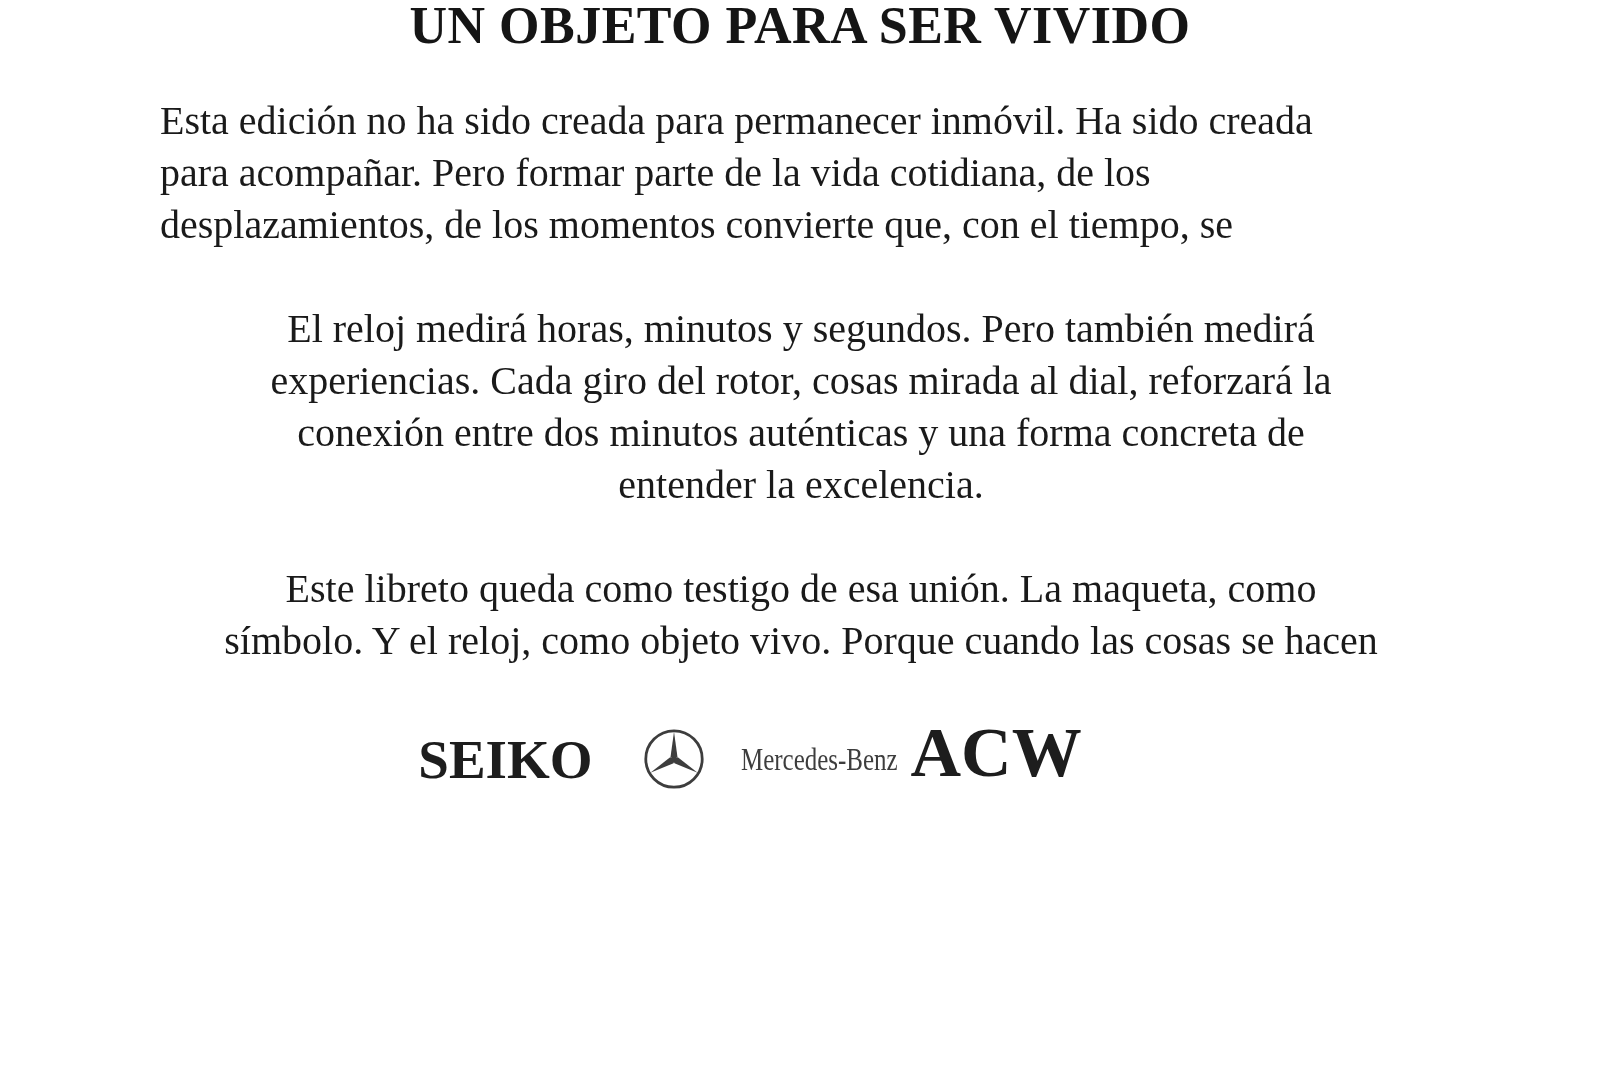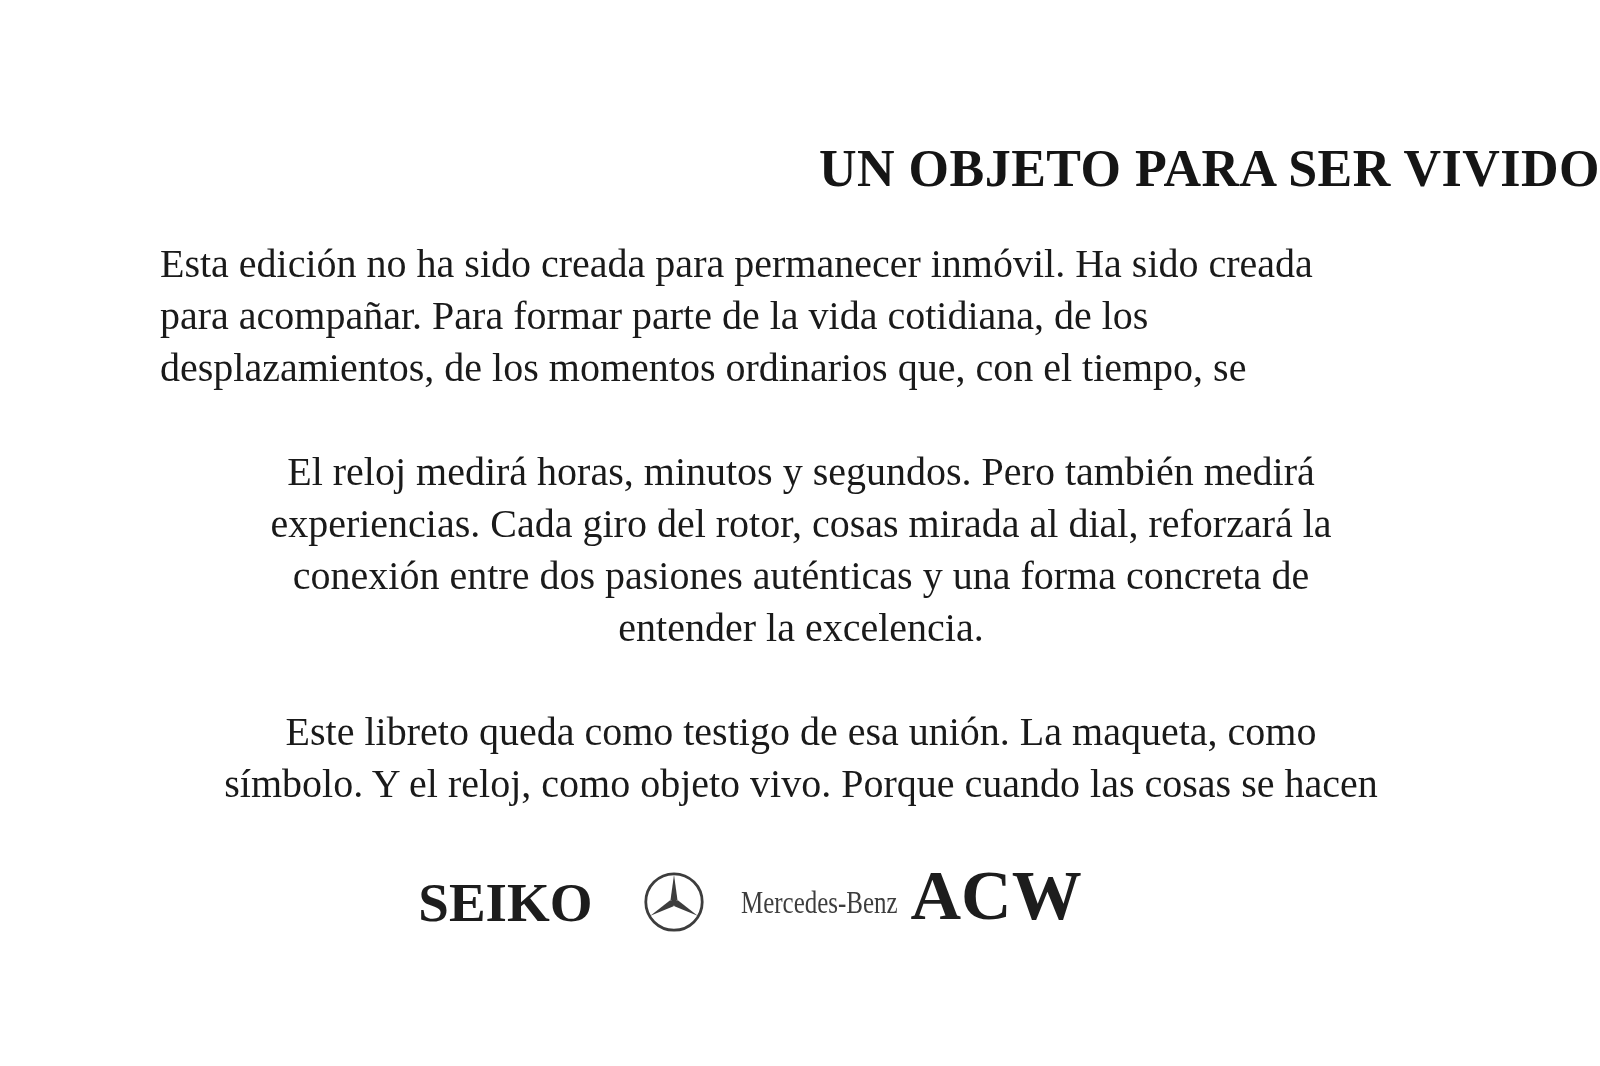--- a/index.html
+++ b/index.html
@@ -11,25 +11,24 @@
     position: relative;
     width: 1600px;
     height: 1066px;
     background: #ffffff;
     overflow: hidden;
     font-family: "Liberation Serif", serif;
     color: #1a1a1a;
   }
   .doc-title {
     margin: 0;
-    padding-top: 143px;
     font-size: 52px;
     line-height: 52px;
     font-weight: 700;
-    text-align: right;
+    text-align: center;
     letter-spacing: 0.5px;
     color: #151515;
   }
   .body-text {
     margin: 43px 158px 0 160px;
   }
   .paragraph {
     margin: 0;
   }
   .paragraph + .paragraph {
@@ -85,28 +84,28 @@
 <body>
 
 <div class="page">
 
   <h1 class="doc-title">UN OBJETO PARA SER VIVIDO</h1>
 
   <div class="body-text">
 
     <div class="paragraph">
       <div class="line">Esta edición no ha sido creada para permanecer inmóvil. Ha sido creada</div>
-      <div class="line">para acompañar. Para formar parte de la vida cotidiana, de los</div>
-      <div class="line">desplazamientos, de los momentos ordinarios que, con el tiempo, se</div>
+      <div class="line">para acompañar. Pero formar parte de la vida cotidiana, de los</div>
+      <div class="line">desplazamientos, de los momentos convierte que, con el tiempo, se</div>
     </div>
 
     <div class="paragraph">
       <div class="line">El reloj medirá horas, minutos y segundos. Pero también medirá</div>
       <div class="line">experiencias. Cada giro del rotor, cosas mirada al dial, reforzará la</div>
-      <div class="line">conexión entre dos pasiones auténticas y una forma concreta de</div>
+      <div class="line">conexión entre dos minutos auténticas y una forma concreta de</div>
       <div class="line">entender la excelencia.</div>
     </div>
 
     <div class="paragraph">
       <div class="line">Este libreto queda como testigo de esa unión. La maqueta, como</div>
       <div class="line">símbolo. Y el reloj, como objeto vivo. Porque cuando las cosas se hacen</div>
     </div>
 
   </div>
 

